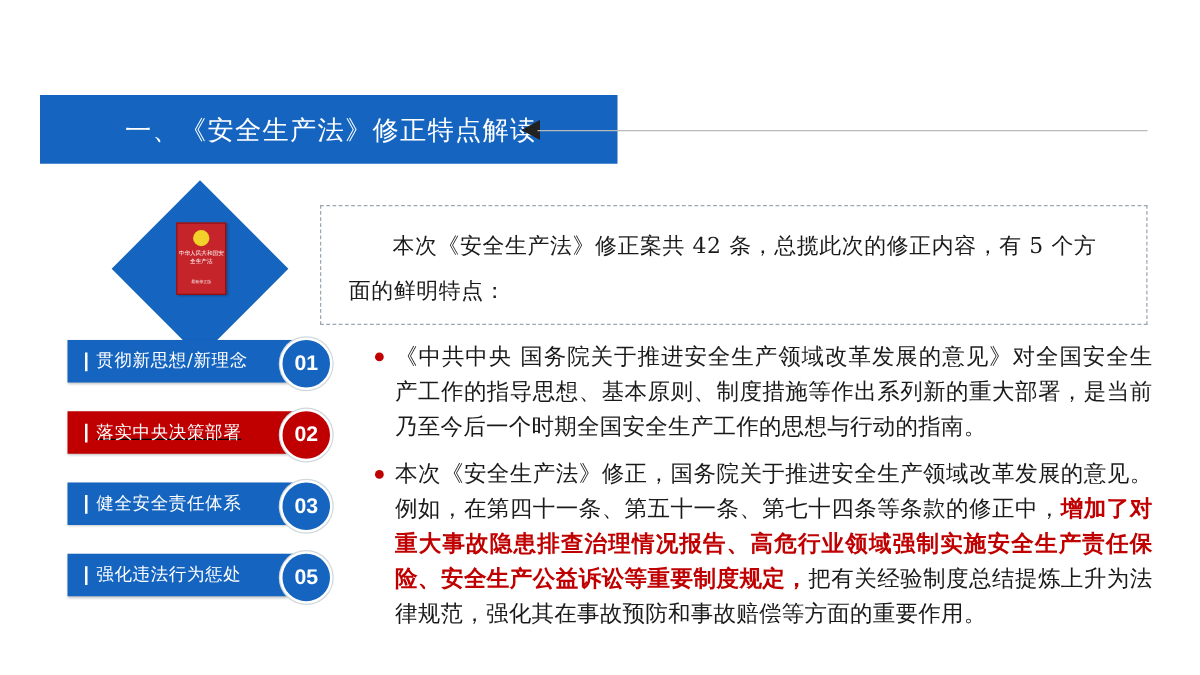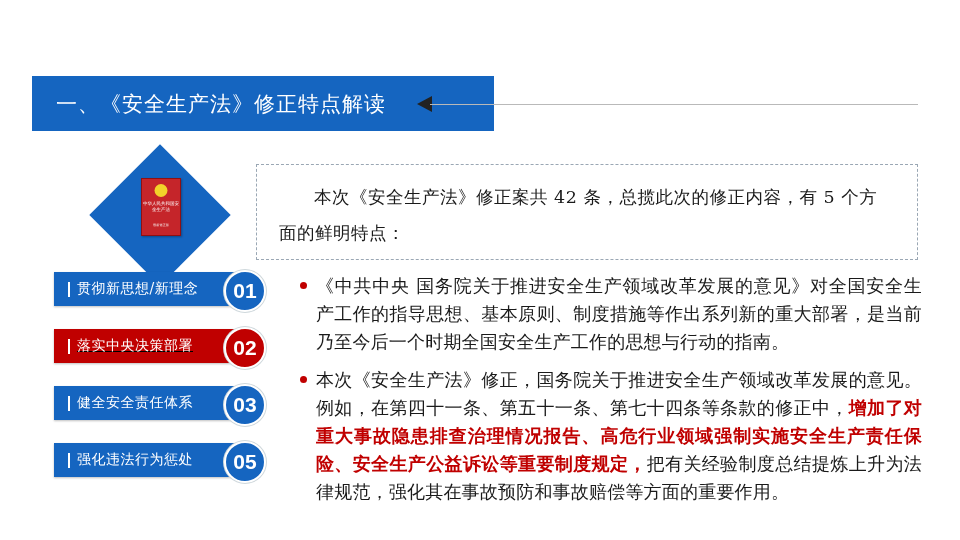--- a/index.html
+++ b/index.html
@@ -28,21 +28,21 @@
     width: 462px;
     height: 55px;
     background: #1565c0;
     display: flex;
     align-items: center;
   }
   .title-text {
     color: #ffffff;
     font-size: 21px;
     letter-spacing: 1px;
-    padding-left: 24px;
+    padding-left: 68px;
     font-family: "DejaVu Serif", "Liberation Serif", serif;
     font-weight: normal;
     white-space: nowrap;
     text-align: right;
   }
   .title-rule {
     position: absolute;
     left: 430px;
     top: 104px;
     width: 488px;
@@ -185,21 +185,21 @@
     position: absolute;
     left: 170px;
     top: -2px;
     width: 38px;
     height: 38px;
     border-radius: 50%;
     background: #1565c0;
     border: 2px solid #ffffff;
     box-shadow: 0 0 0 1px #cfd8dc;
     color: #ffffff;
-    font-size: 21px;
+    font-size: 17px;
     font-weight: bold;
     display: flex;
     align-items: center;
     justify-content: center;
     font-family: "Liberation Sans", sans-serif;
   }
   .menu-item.active .menu-num {
     background: #c00000;
   }
 

